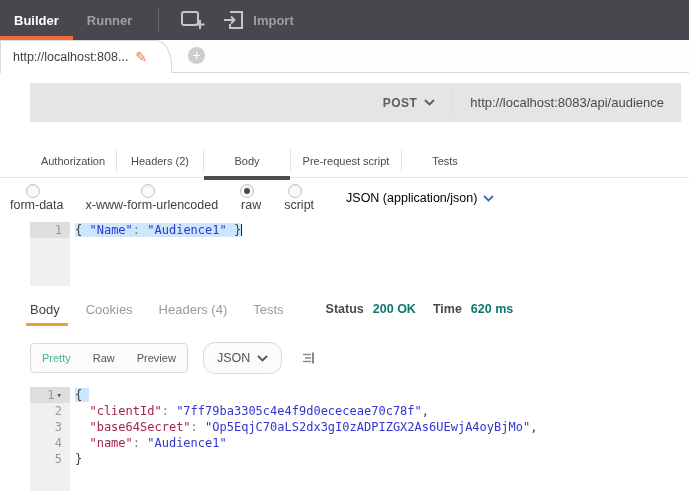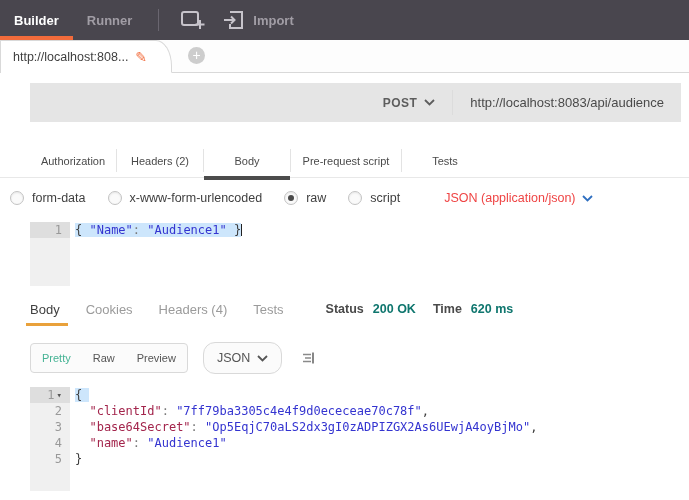--- a/index.html
+++ b/index.html
@@ -35,25 +35,25 @@
   
   .req-tabs { display:flex; align-items:stretch; margin-top:22px; height:34px;
     border-bottom:1px solid #e8e8e8; padding-left:30px; }
   .req-tab { position:relative; display:flex; align-items:center; justify-content:center;
     font-size:11px; color:#4a4a4a; cursor:pointer; }
   .req-tab .ind { position:absolute; left:0; right:0; bottom:-3px; height:4px; background:#4c4c4c; }
   .rt-w { width:86px; } .rt-wide { width:110px; }
   .req-tab-sep { width:1px; background:#e3e3e3; margin:5px 0; }
   
   .radio-row { display:flex; align-items:center; margin:10px 0 0 10px; height:20px; font-size:12.5px; color:#3f3f3f; }
-  .radio-opt { display:flex; align-items:center; margin-right:22px; cursor:pointer; }
+  .radio-opt { display:flex; align-items:center; margin-right:22px; cursor:pointer;flex-direction:column; }
   .radio { width:14px; height:14px; border-radius:50%; border:1px solid #c3c3c3; background:#fafafa;
     margin-right:8px; position:relative; box-shadow:inset 0 1px 2px rgba(0,0,0,.08); }
   .radio.sel::after { content:''; position:absolute; inset:3px; border-radius:50%; background:#4a4a4a; }
-  .ctype { display:flex; align-items:center; gap:6px; color:#ef4444; font-size:12.5px; margin-left:22px; cursor:pointer;text-align:right; }
+  .ctype { display:flex; align-items:center; gap:6px; color:#000000; font-size:12.5px; margin-left:10px; cursor:pointer;text-align:right; }
   
   .editor { display:flex; margin-left:30px; font-family:"DejaVu Sans Mono", monospace;
     font-size:12px; line-height:16px; }
   .gutter { width:40px; background:#f0f0f0; color:#999; display:flex; flex-direction:column; }
   .gl { height:16px; display:flex; align-items:center; justify-content:flex-end; padding-right:8px; gap:2px; }
   .gl.active { background:#dedede; }
   .gl .fold { font-size:9px; color:#555; }
   .codearea { flex:1; padding-left:5px; }
   .cl { height:16px; white-space:pre; }
   .indent { padding-left:2ch; }

